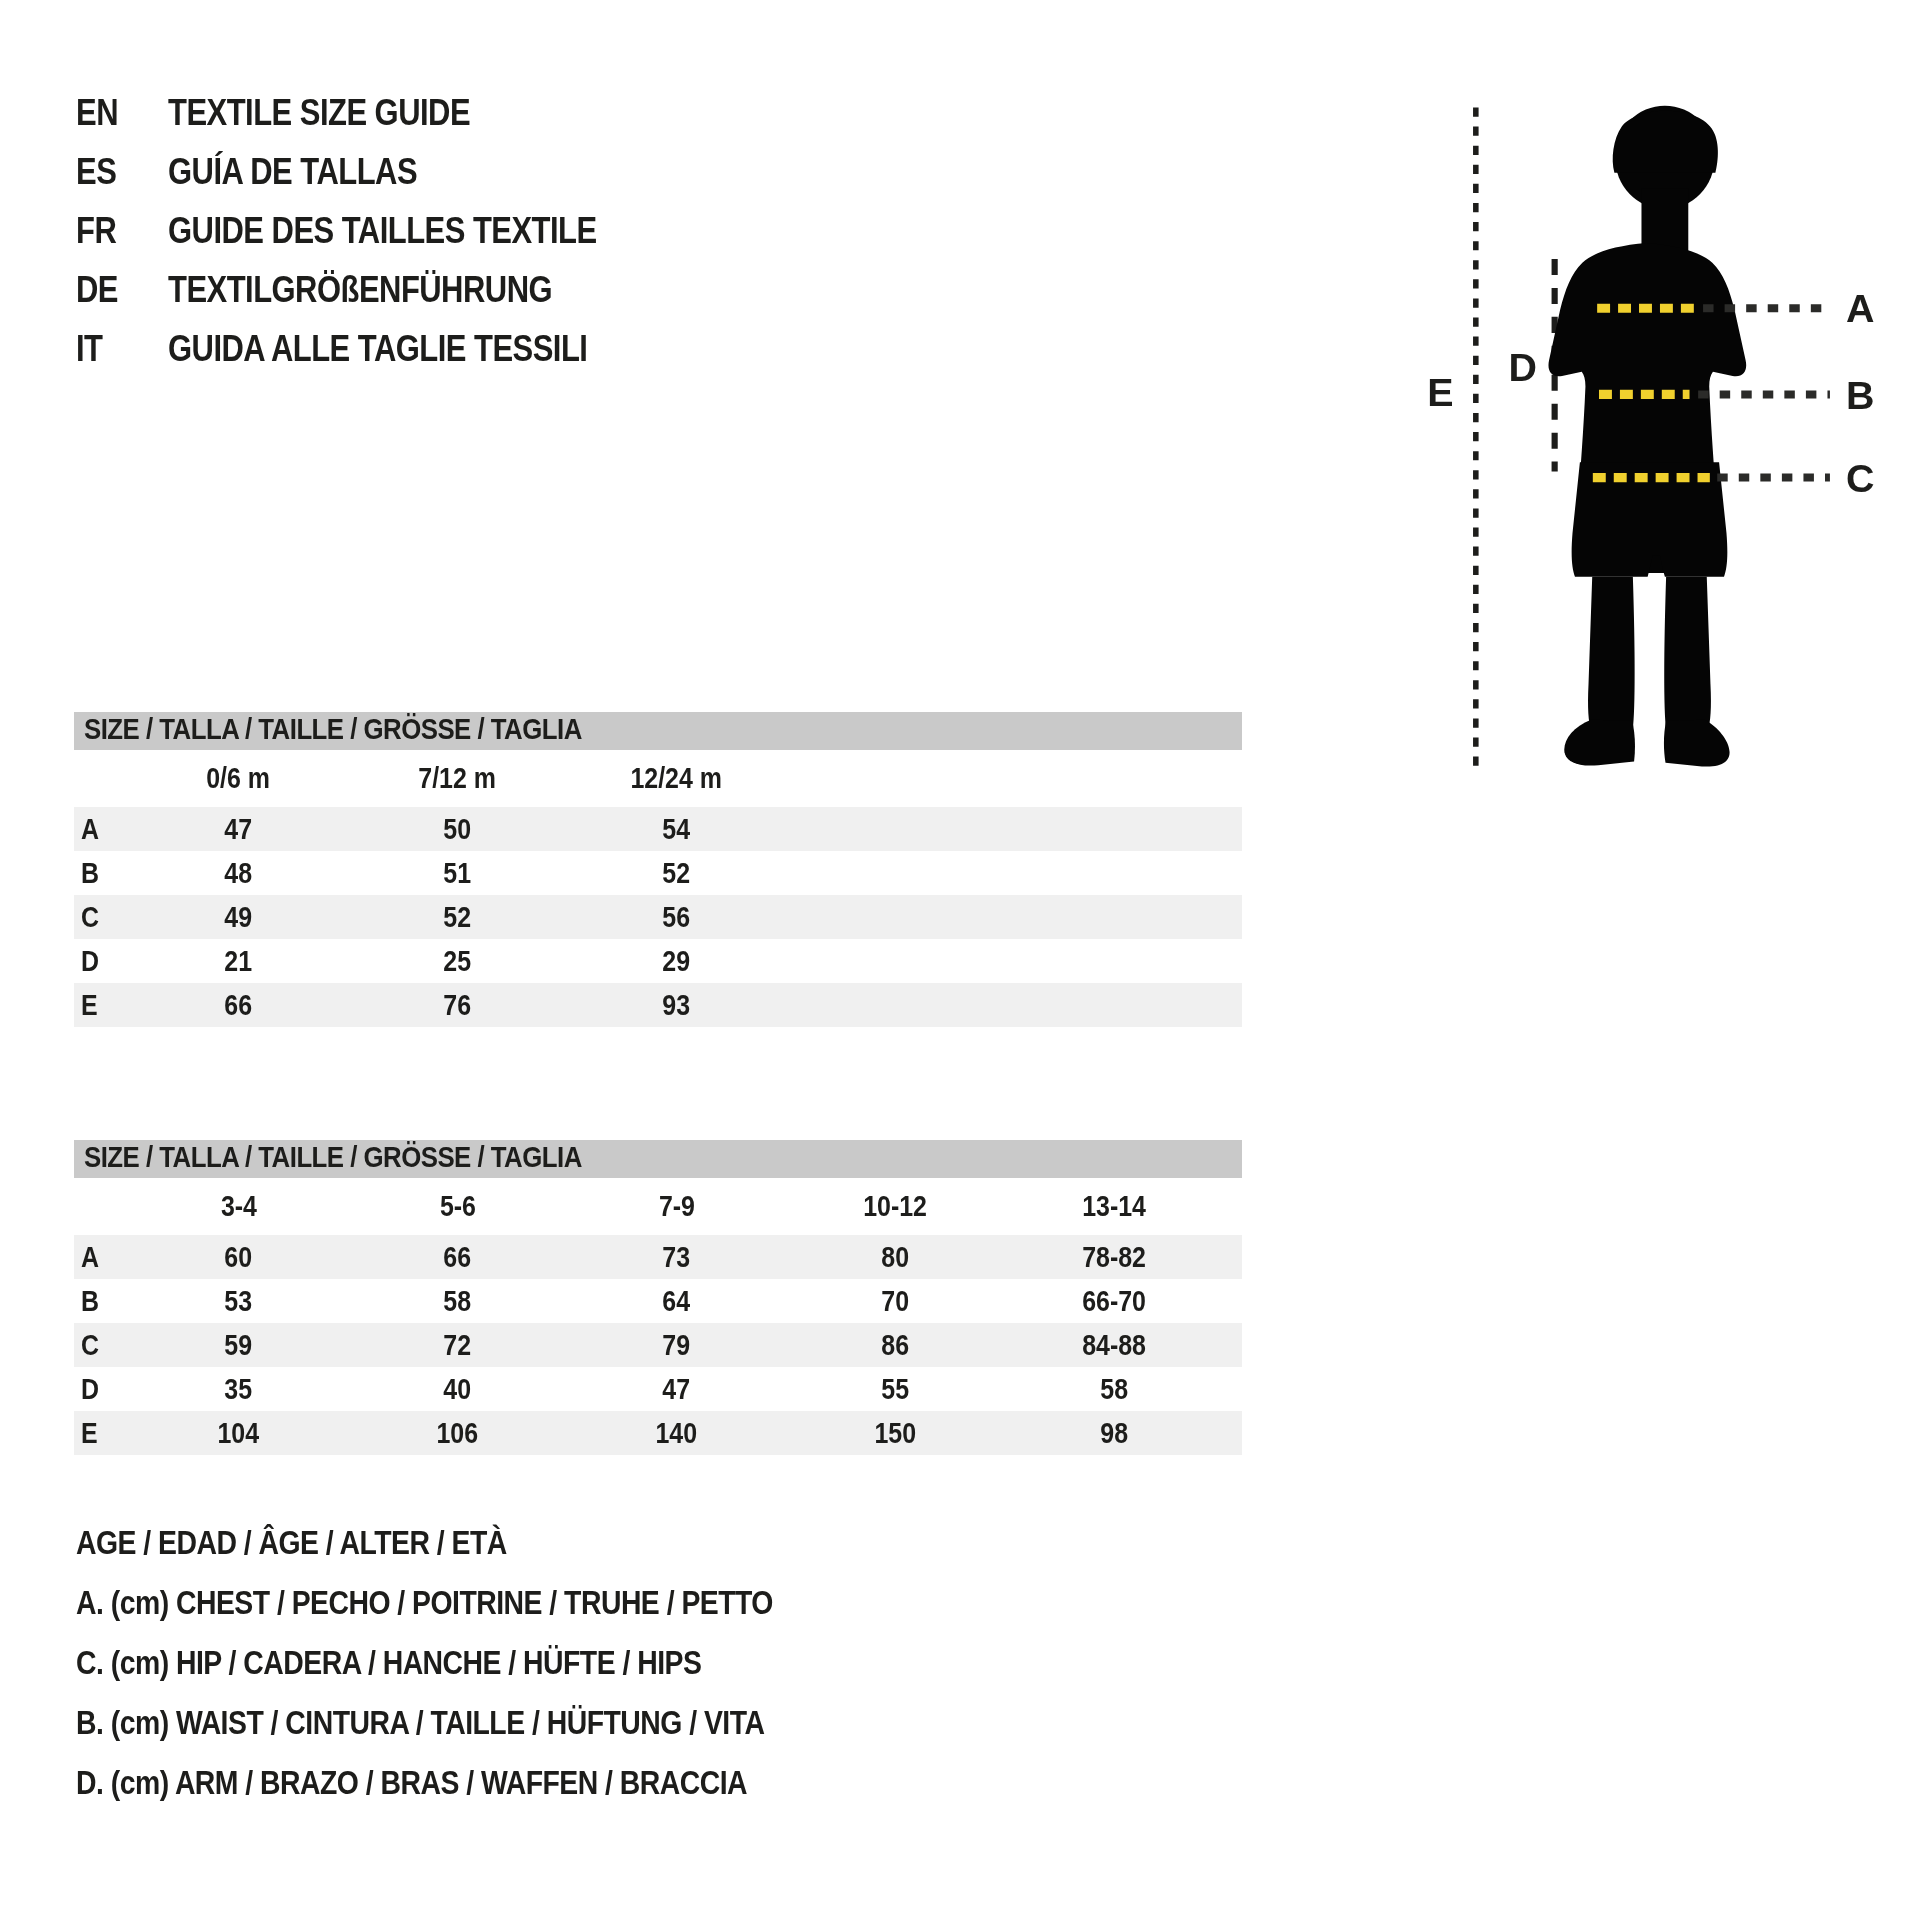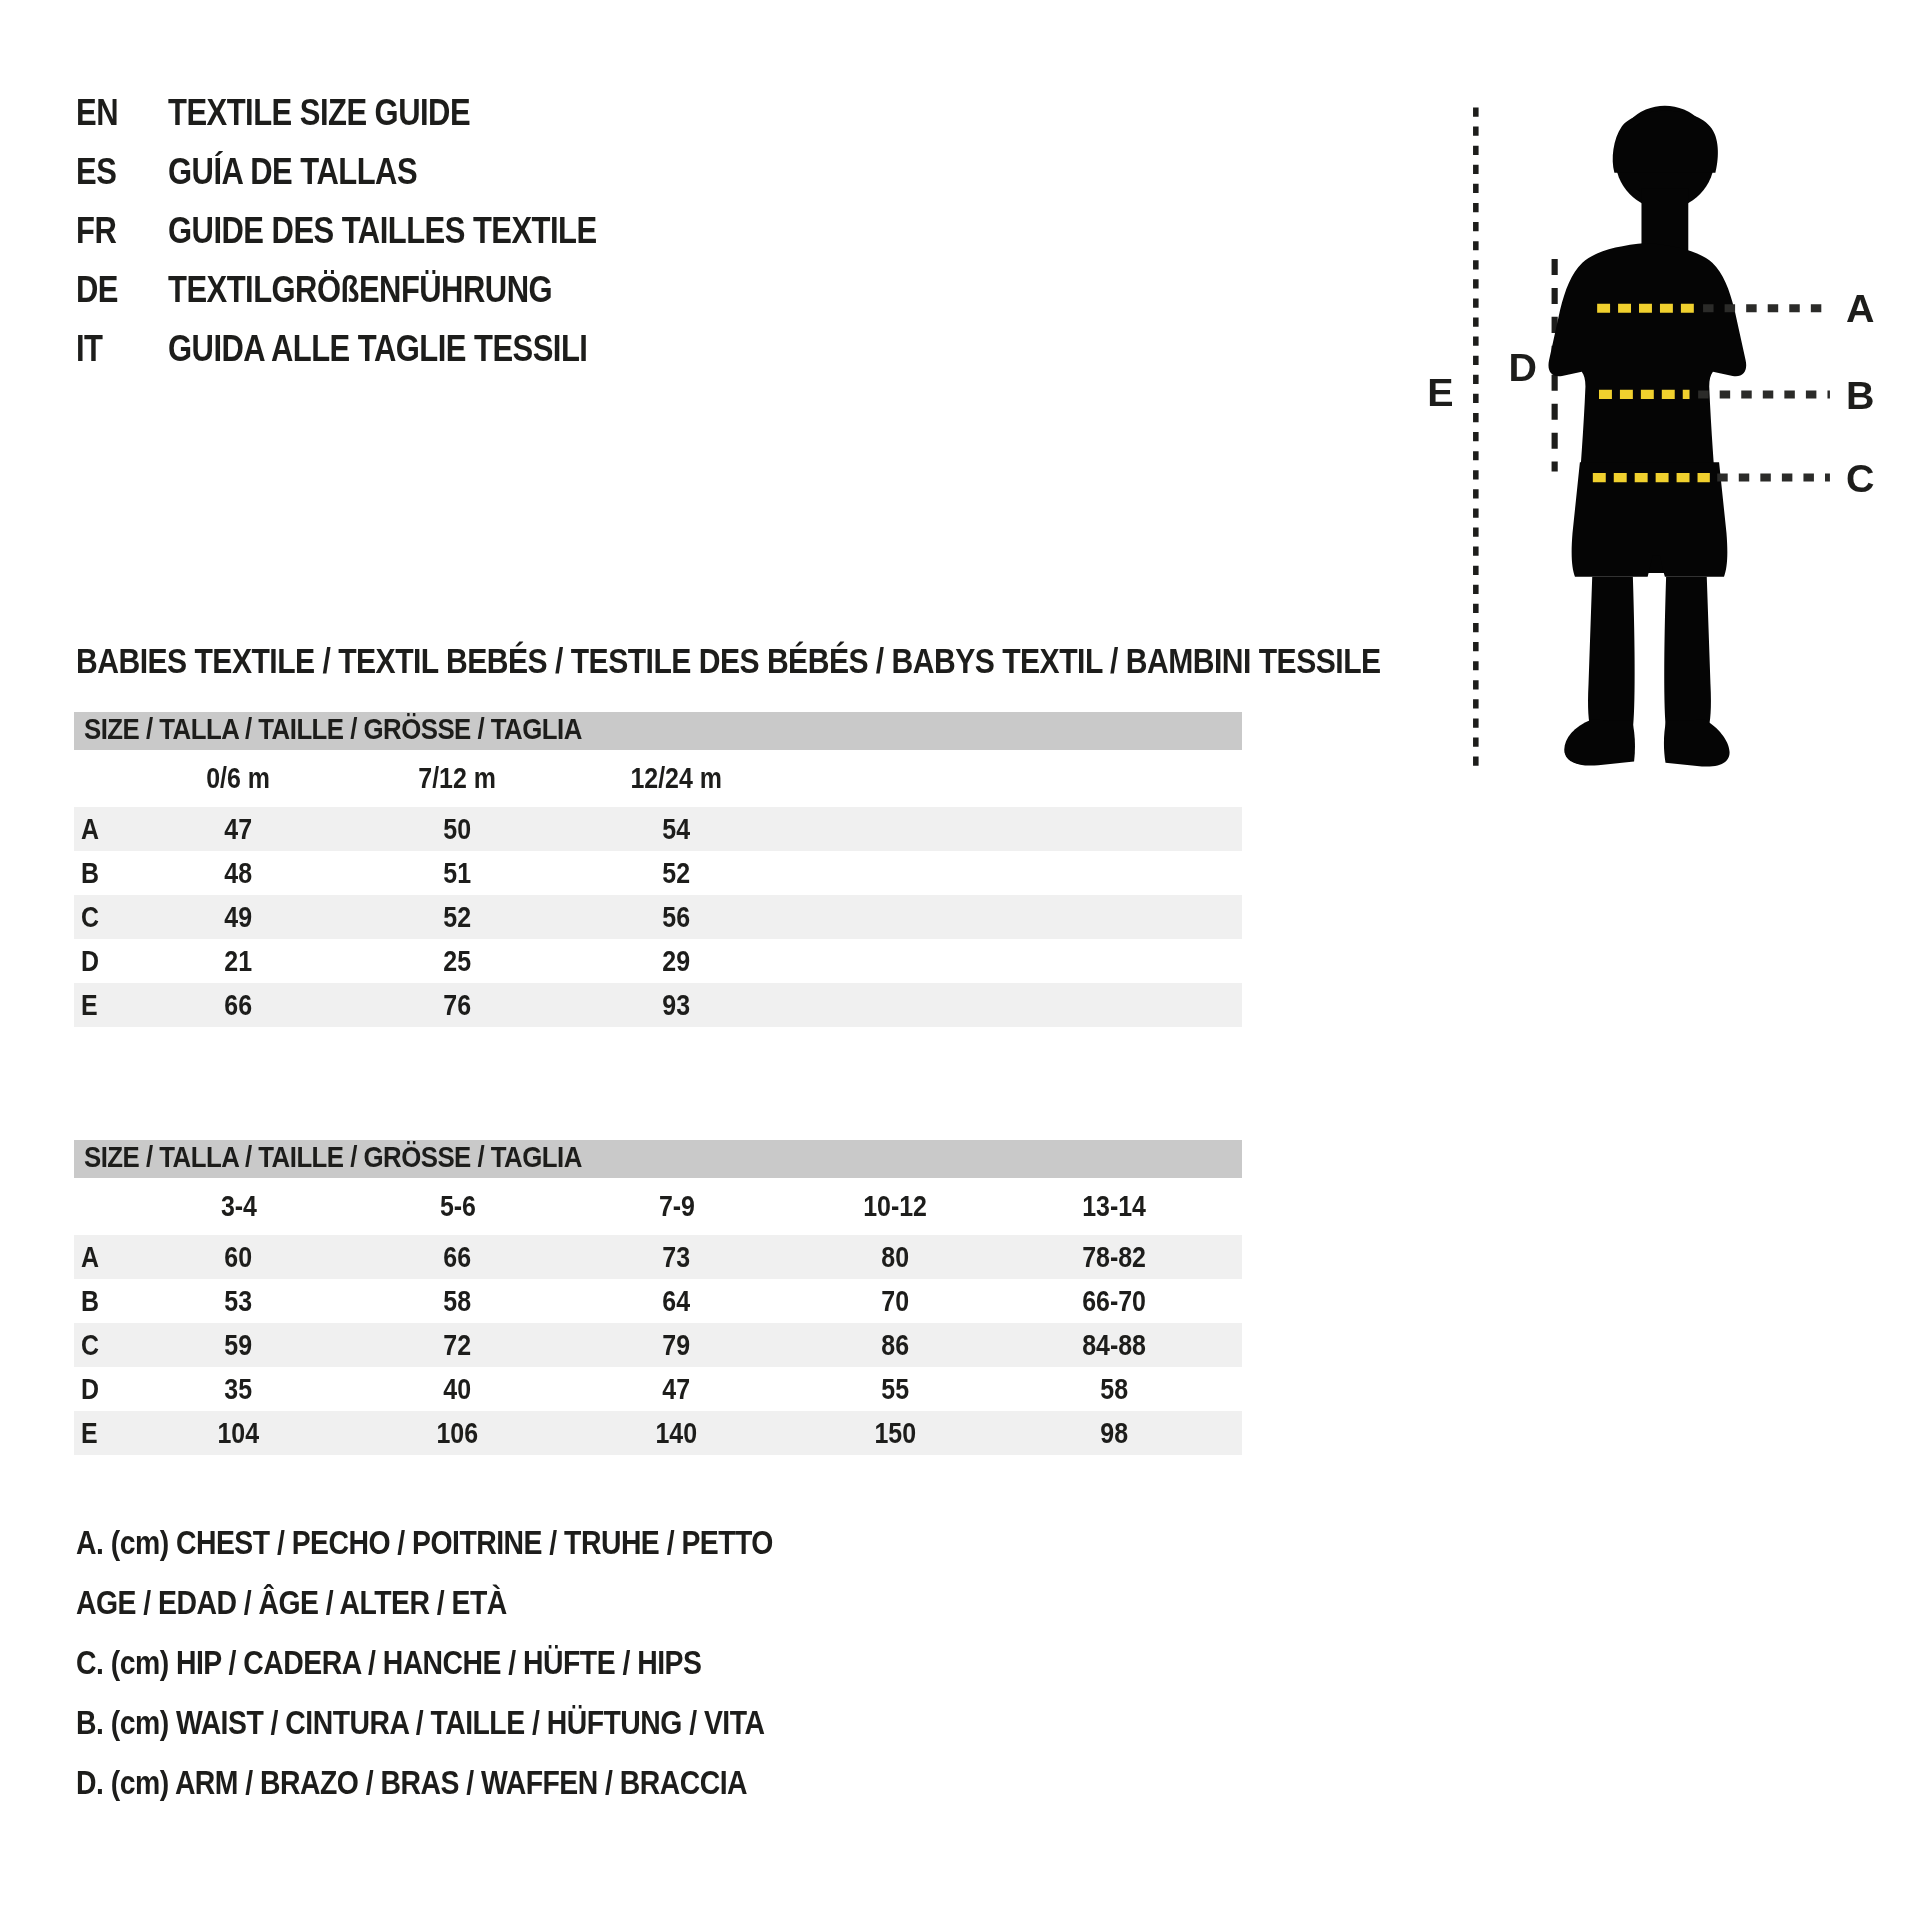--- a/index.html
+++ b/index.html
@@ -138,23 +138,20 @@
       <line class="mline-y" x1="315" y1="530" x2="462" y2="530"></line>
       <line class="mline-g" x1="476" y1="530" x2="690" y2="530"></line>
       <text class="mlabel" x="716" y="553">B</text>
 
       <line class="mline-y" x1="305" y1="665" x2="495" y2="665"></line>
       <line class="mline-g" x1="507" y1="665" x2="690" y2="665"></line>
       <text class="mlabel" x="716" y="688">C</text>
     </svg>
   </div>
 
-  <div id="babies-title" class="section-title">
-    <span class="cond">BABIES TEXTILE / TEXTIL BEBÉS / TESTILE DES BÉBÉS / BABYS TEXTIL / BAMBINI TESSILE</span>
-  </div>
   <div id="babies-table" class="size-table">
     <div class="size-bar">
       <span class="cond">SIZE / TALLA / TAILLE / GRÖSSE / TAGLIA</span>
     </div>
     <div class="columns-row" style="grid-template-columns: 55px repeat(3, 219px) 1fr;">
         <div></div>
         <div class="col-h"><span class="condc">0/6 m</span></div>
         <div class="col-h"><span class="condc">7/12 m</span></div>
         <div class="col-h"><span class="condc">12/24 m</span></div>
         <div></div>
@@ -255,26 +252,26 @@
           <div class="val"><span class="condc">140</span></div>
           <div class="val"><span class="condc">150</span></div>
           <div class="val"><span class="condc">98</span></div>
           <div></div>
         </div>
       </div>
   </div>
 
   <div id="legend">
       <div class="legend-line">
+        <span class="cond">AGE / EDAD / ÂGE / ALTER / ETÀ</span>
+      </div>
+      <div class="legend-line">
         <span class="cond">A. (cm) CHEST / PECHO / POITRINE / TRUHE / PETTO</span>
       </div>
       <div class="legend-line">
-        <span class="cond">AGE / EDAD / ÂGE / ALTER / ETÀ</span>
-      </div>
-      <div class="legend-line">
         <span class="cond">C. (cm) HIP / CADERA / HANCHE / HÜFTE / HIPS</span>
       </div>
       <div class="legend-line">
         <span class="cond">B. (cm) WAIST / CINTURA / TAILLE / HÜFTUNG / VITA</span>
       </div>
       <div class="legend-line">
         <span class="cond">D. (cm) ARM / BRAZO / BRAS / WAFFEN / BRACCIA</span>
       </div>
     </div>
 

